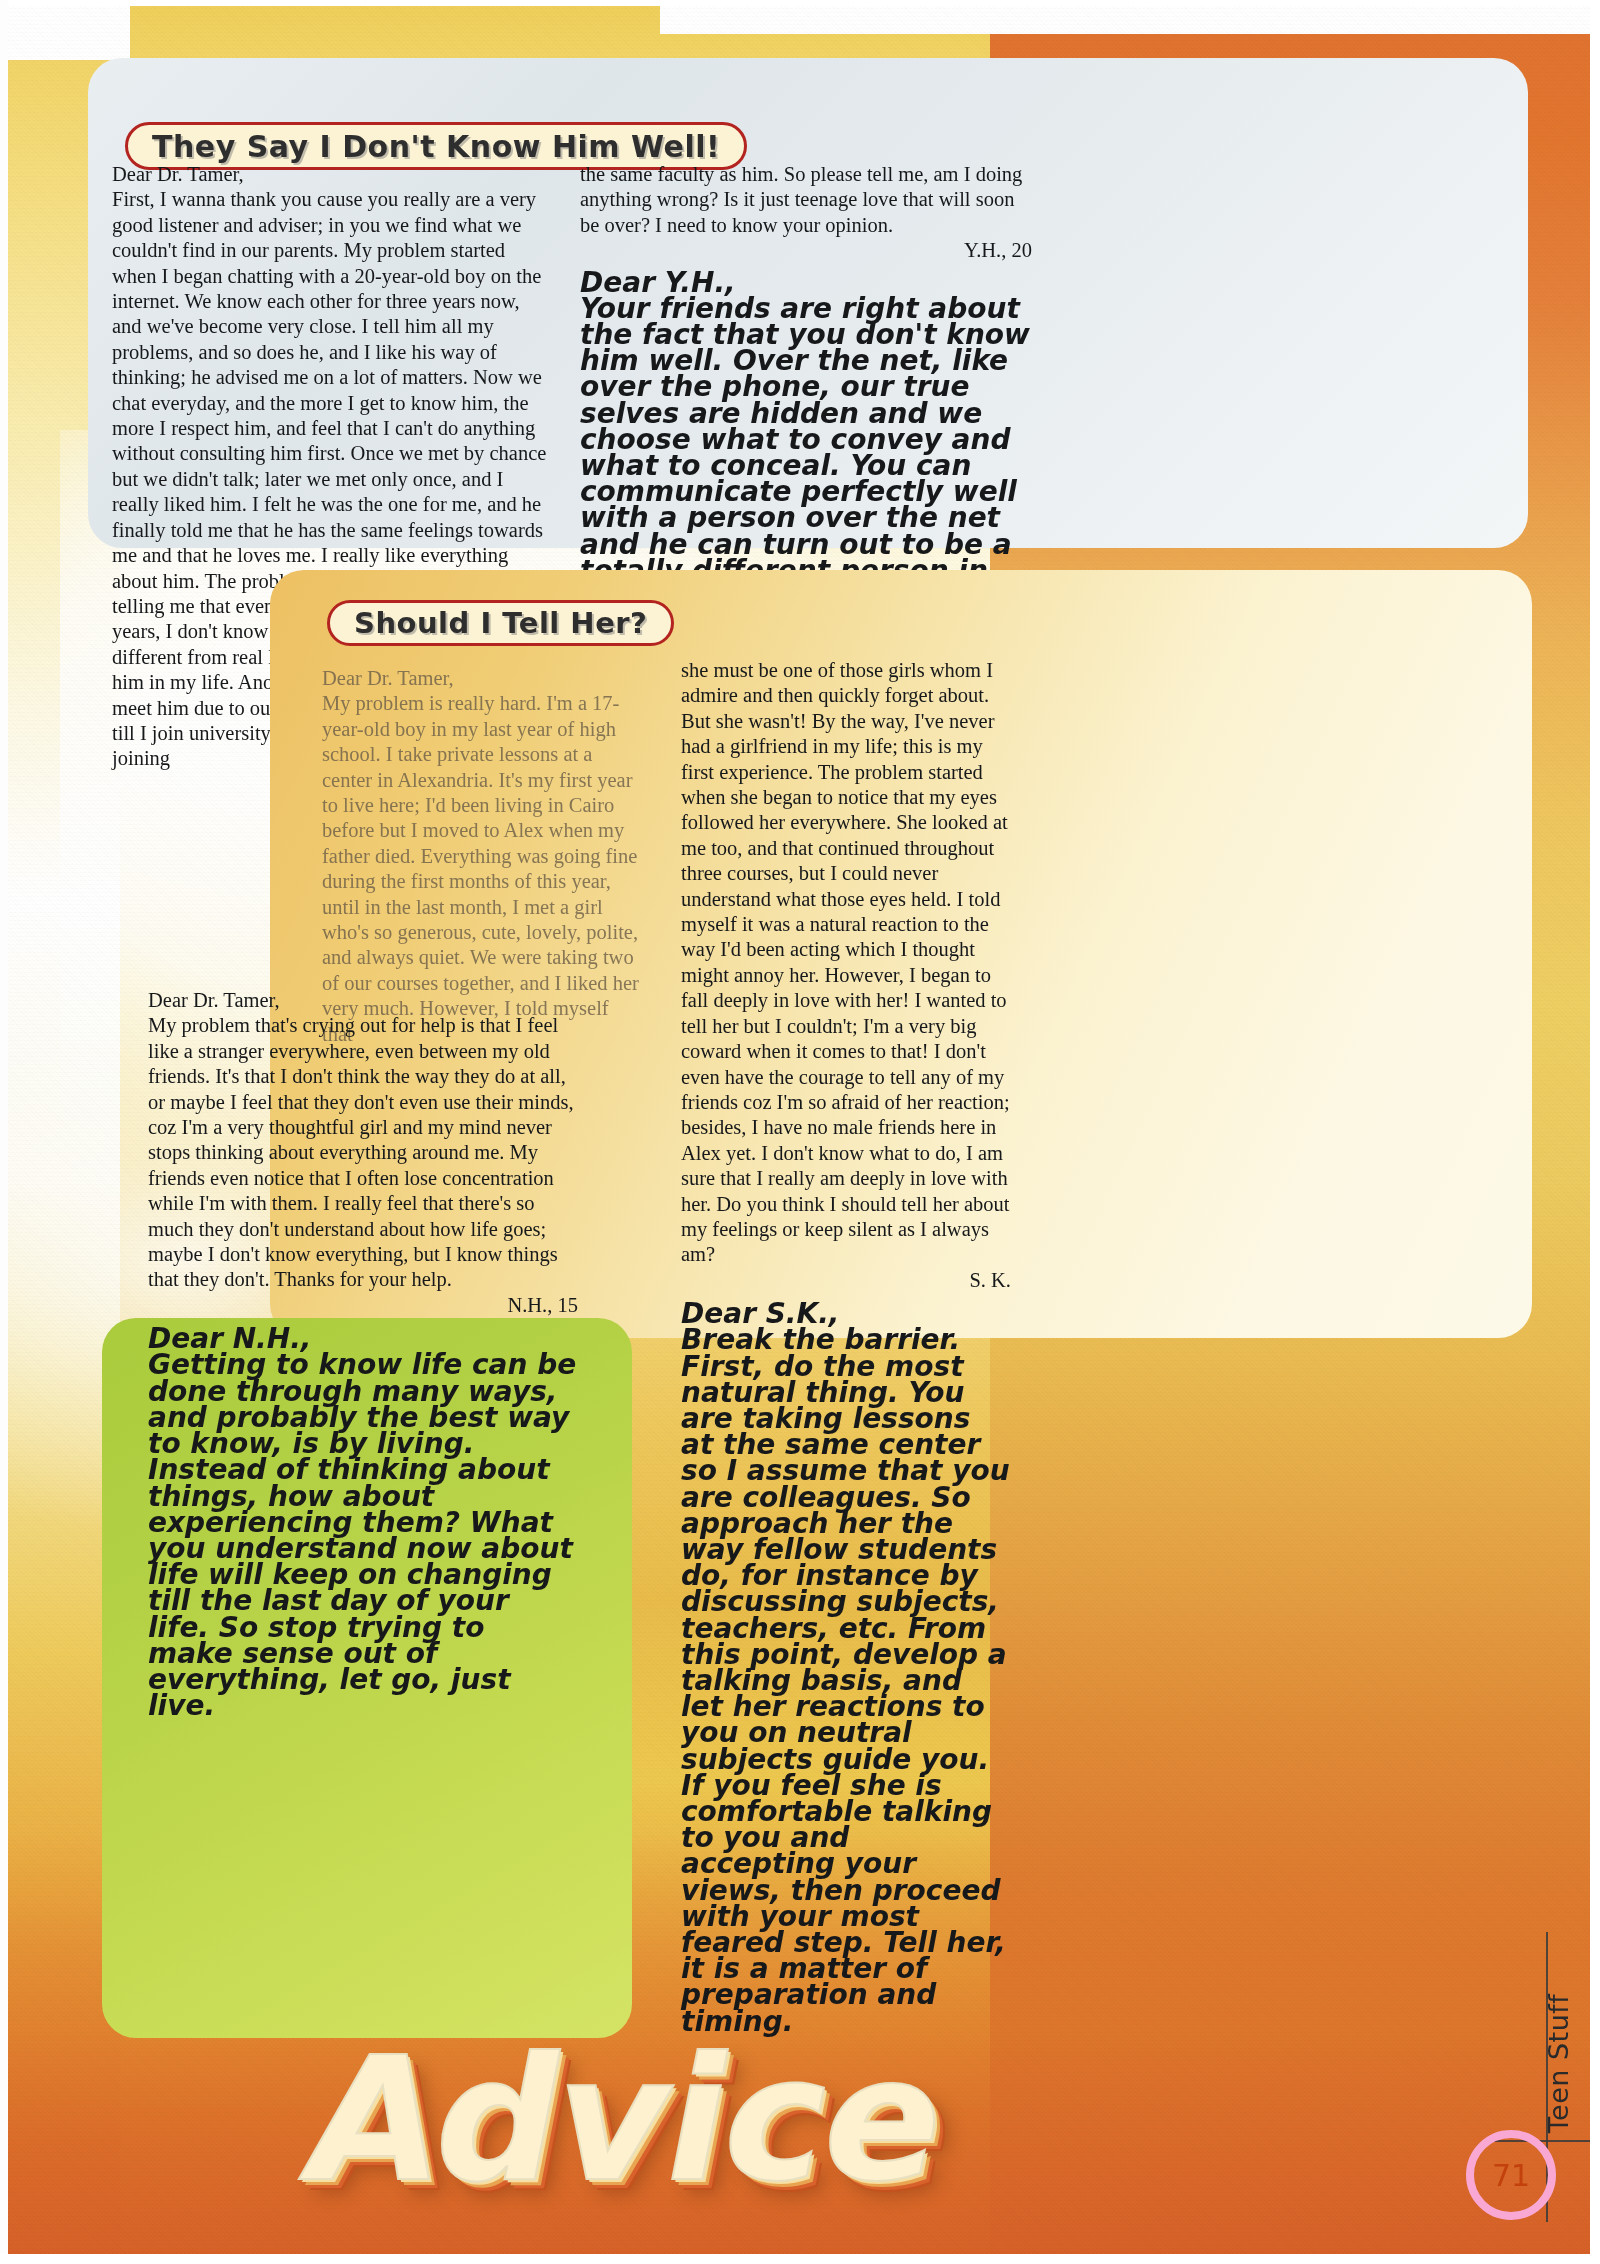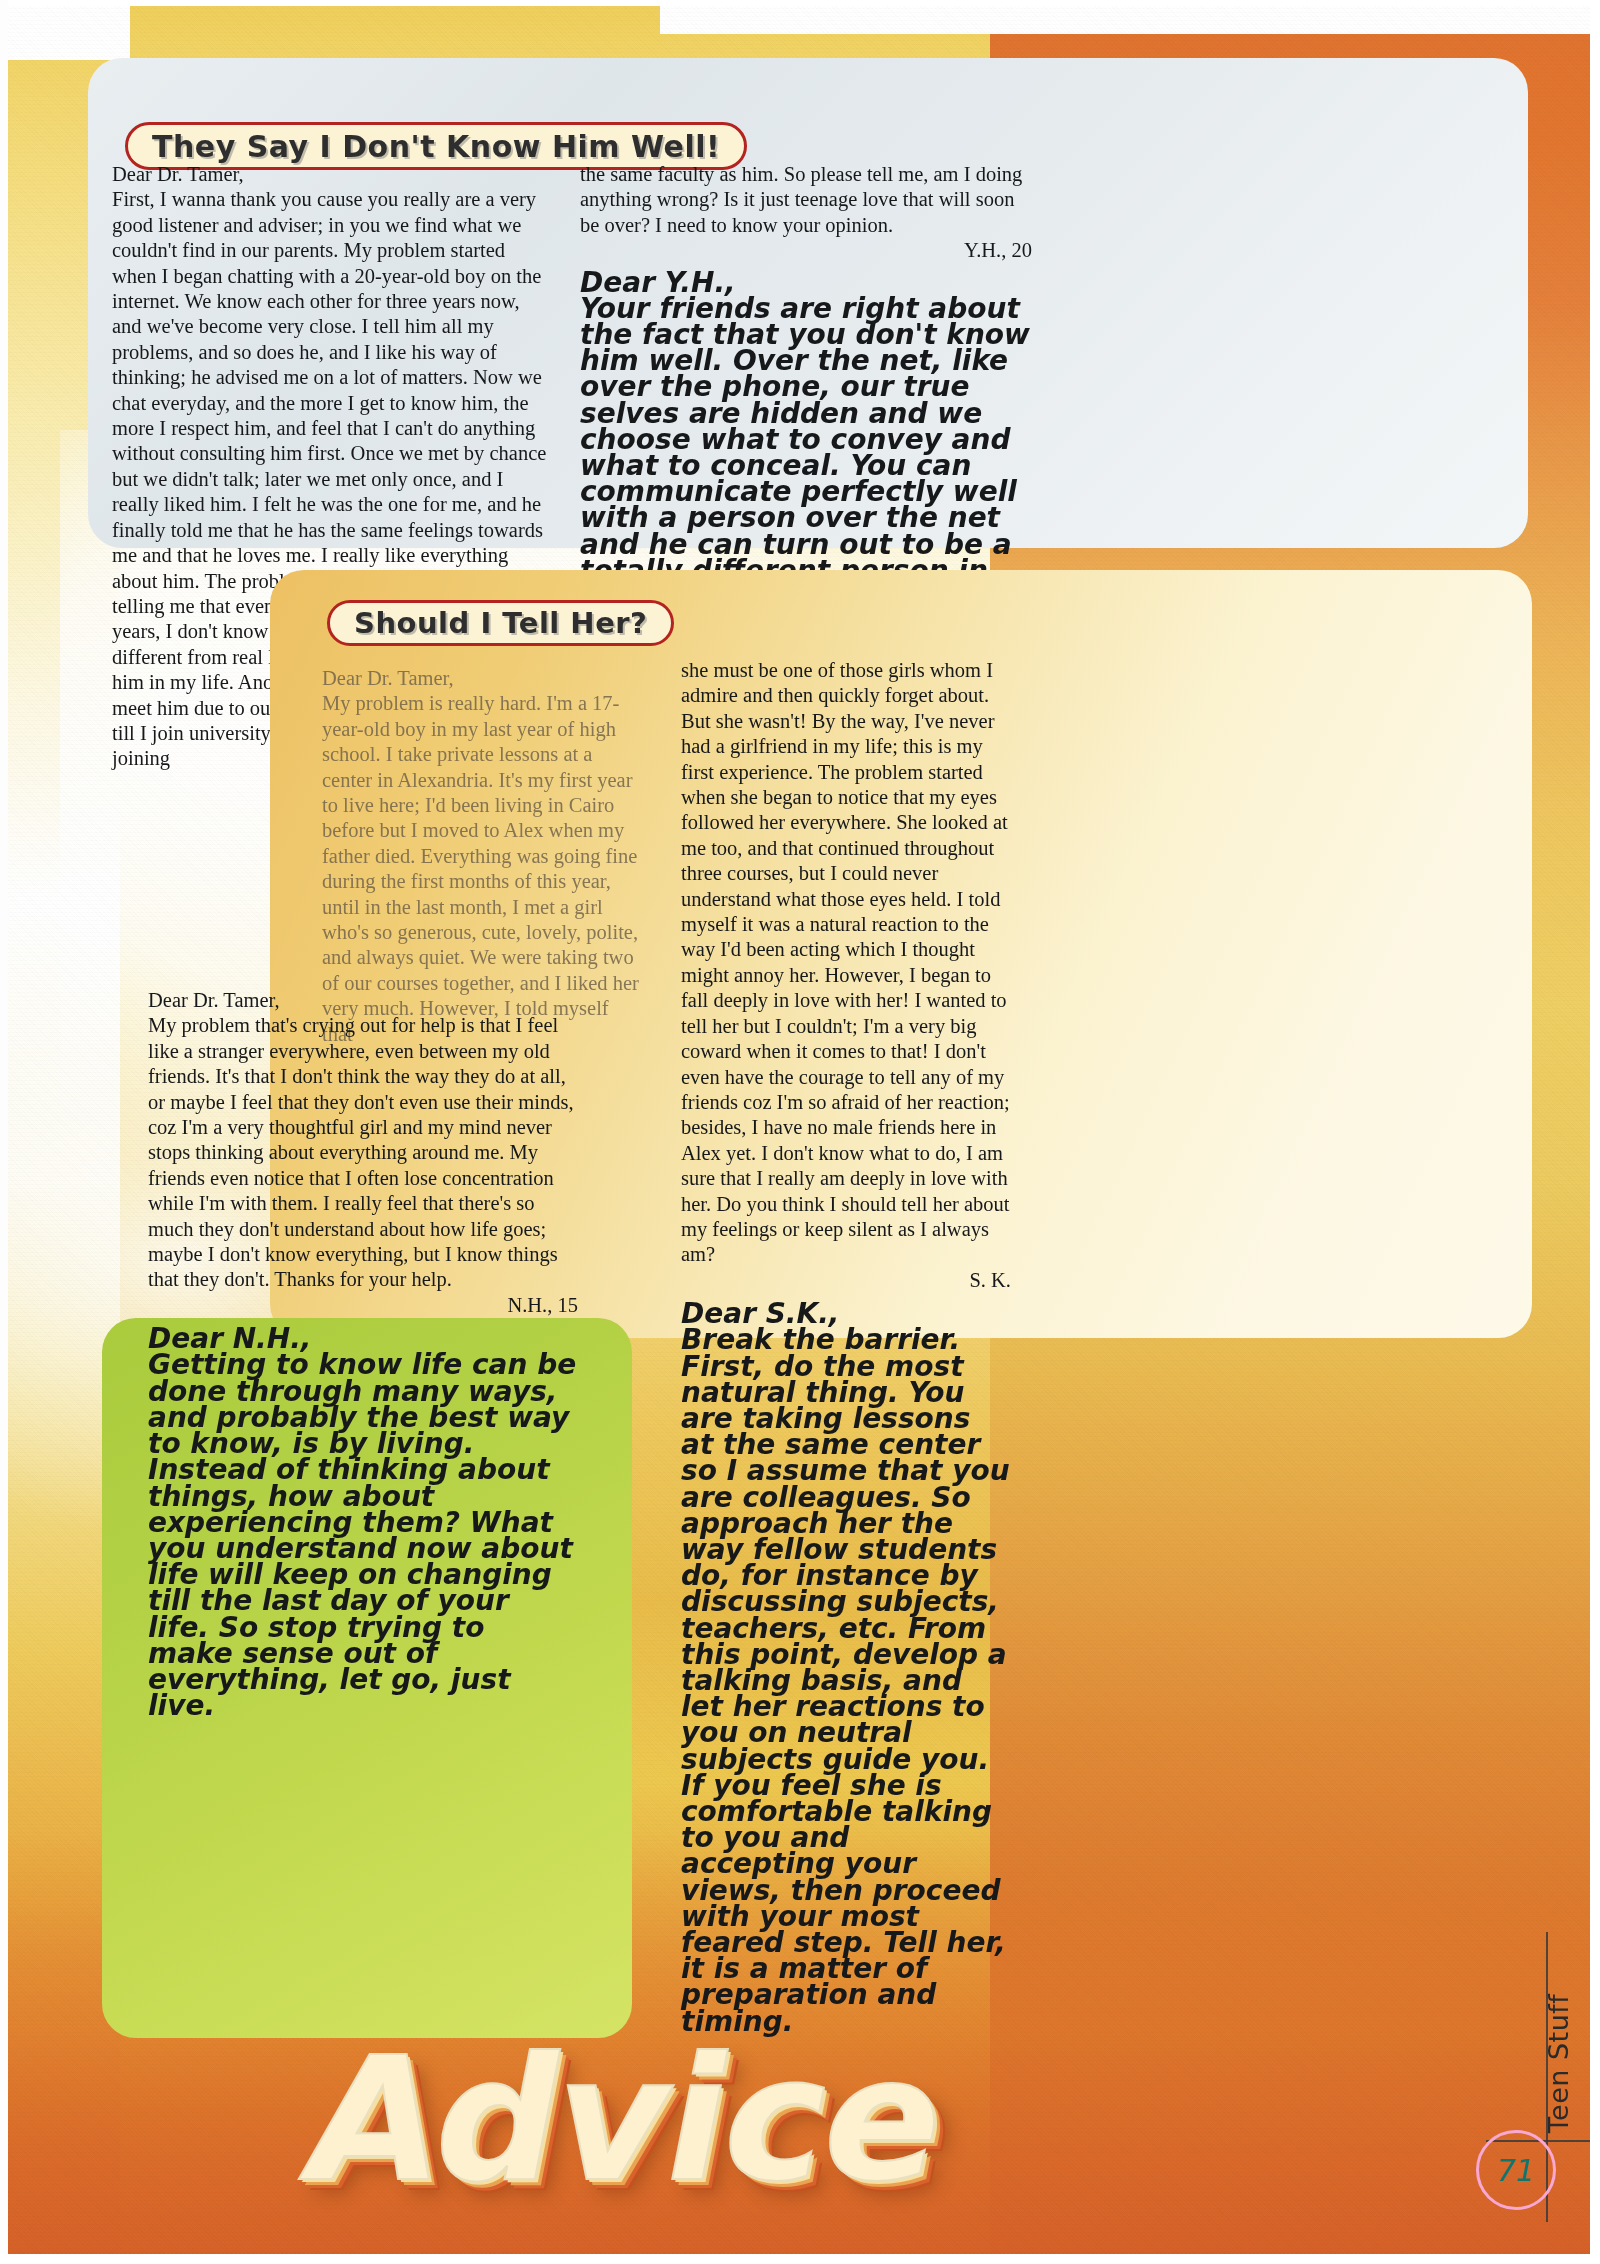--- a/index.html
+++ b/index.html
@@ -153,23 +153,23 @@
   
   #sidetab{position:absolute;right:18px;top:1952px;width:52px;height:260px;}
   #sidetab .tabtext{
     position:absolute;left:-82px;top:96px;width:220px;
     transform:rotate(-90deg);transform-origin:center center;
     font-family:"DejaVu Sans","Liberation Sans",sans-serif;
     font-size:27px;color:#2a2a2a;letter-spacing:.5px;white-space:nowrap;text-align:center;}
   #sidetab .rule-v{position:absolute;left:16px;top:-20px;width:2px;height:290px;background:#3a3a3a;opacity:.85;}
   #sidetab .rule-h{position:absolute;left:-44px;top:188px;width:104px;height:2px;background:#3a3a3a;opacity:.85;}
   #pagenum{position:absolute;right:44px;top:2130px;width:74px;height:74px;
-    border:3px solid #f9a8d4;border-radius:50%;
+    border:8px solid #f9a8d4;border-radius:50%;
     display:flex;align-items:center;justify-content:center;
-    font-family:"DejaVu Sans","Liberation Sans",sans-serif;font-size:30px;color:#0f766e;font-style:italic;}
+    font-family:"DejaVu Sans","Liberation Sans",sans-serif;font-size:30px;color:#c2410c;}
 </style>
 </head>
 <body>
 
 <div id="page">
 
   <div class="bg-base"></div>
   <div class="bg-rightband"></div>
   <div class="bg-leftband"></div>
   <div class="bg-glow"></div>

